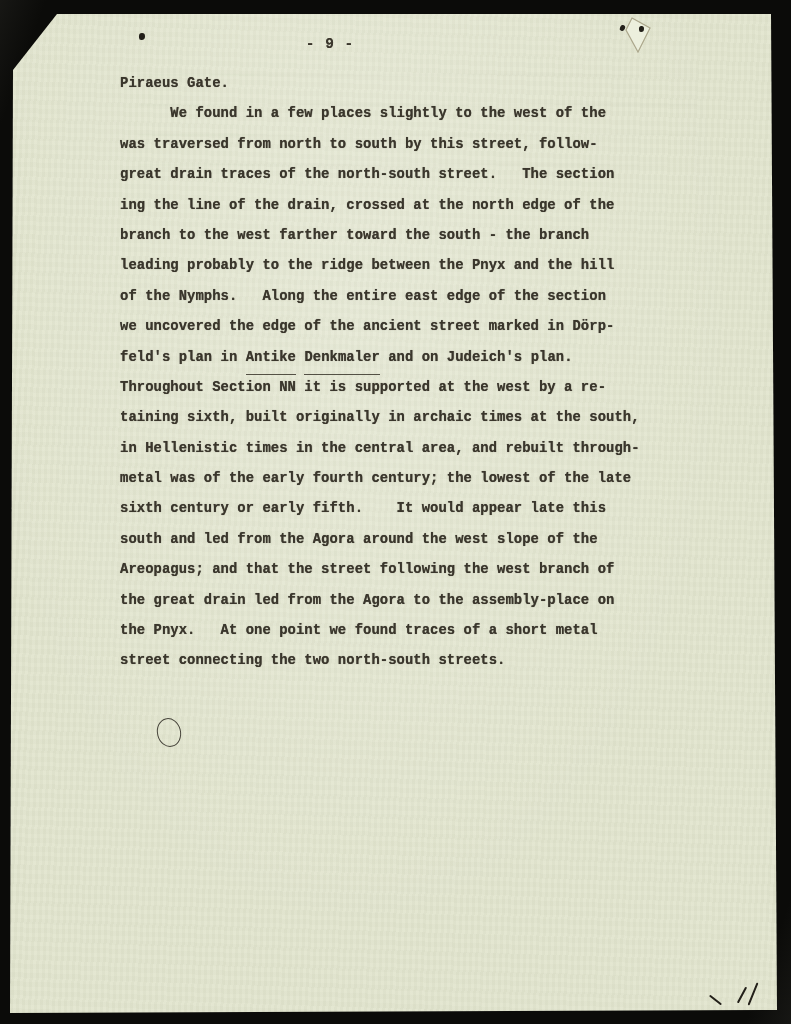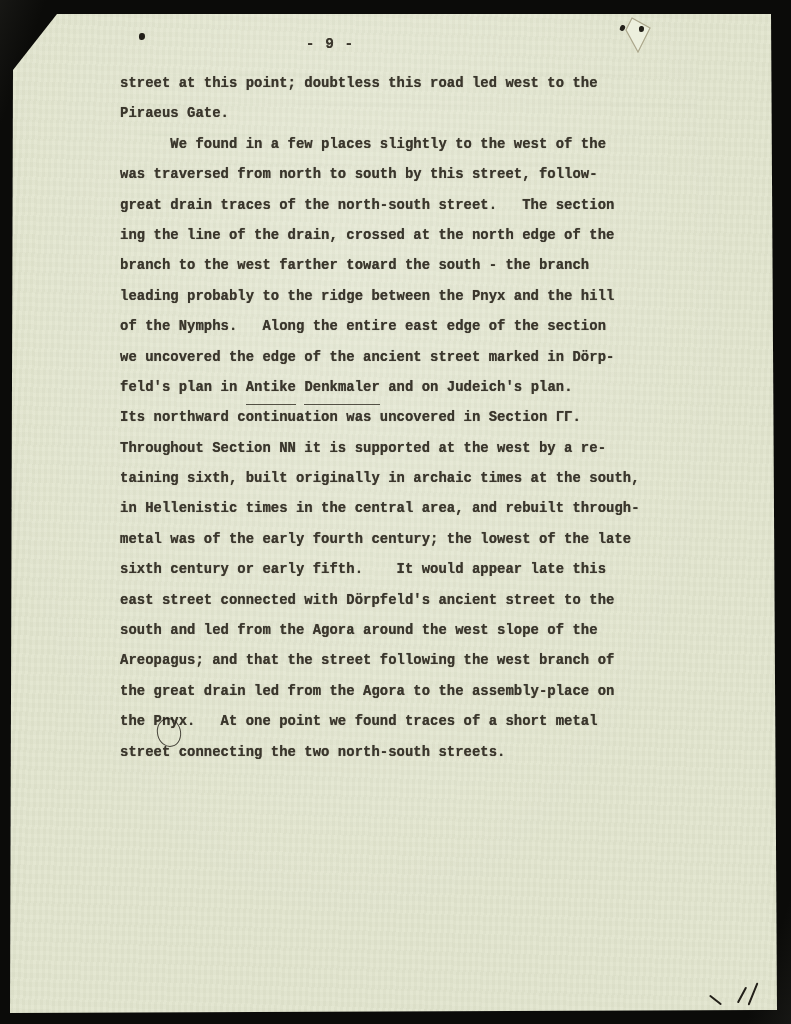--- a/index.html
+++ b/index.html
@@ -91,38 +91,35 @@
 
 <div class="scan-frame">
   <div class="paper">
 
     <div class="corner-cut-shade"></div>
     <div class="ghost-band"></div>
 
     <div class="page-number">- 9 -</div>
 
     <div class="text-block">
-      <div class="line">street at this point; doubtless this road led west to the</div>
       <div class="line">Piraeus Gate.</div>
       <div class="line">      We found in a few places slightly to the west of the</div>
       <div class="line">was traversed from north to south by this street, follow-</div>
       <div class="line">great drain traces of the north-south street.   The section</div>
       <div class="line">ing the line of the drain, crossed at the north edge of the</div>
       <div class="line">branch to the west farther toward the south - the branch</div>
       <div class="line">leading probably to the ridge between the Pnyx and the hill</div>
       <div class="line">of the Nymphs.   Along the entire east edge of the section</div>
       <div class="line">we uncovered the edge of the ancient street marked in Dörp-</div>
       <div class="line"><span>feld's plan in </span><span class="u">Antike</span><span> </span><span class="u">Denkmaler</span><span> and on Judeich's plan.</span></div>
-      <div class="line">Its northward continuation was uncovered in Section ΓΓ.</div>
       <div class="line">Throughout Section NN it is supported at the west by a re-</div>
       <div class="line">taining sixth, built originally in archaic times at the south,</div>
       <div class="line">in Hellenistic times in the central area, and rebuilt through-</div>
       <div class="line">metal was of the early fourth century; the lowest of the late</div>
       <div class="line">sixth century or early fifth.    It would appear late this</div>
-      <div class="line">east street connected with Dörpfeld's ancient street to the</div>
       <div class="line">south and led from the Agora around the west slope of the</div>
       <div class="line">Areopagus; and that the street following the west branch of</div>
       <div class="line">the great drain led from the Agora to the assembly-place on</div>
       <div class="line">the Pnyx.   At one point we found traces of a short metal</div>
       <div class="line">street connecting the two north-south streets.</div>
     </div>
 
     <svg class="fold-flap" viewBox="0 0 36 44" width="36" height="44">
       <path d="M 14 4 L 32 14 L 20 38 L 8 16 Z" fill="rgba(236,239,221,0.95)" stroke="rgba(140,130,100,0.65)" stroke-width="1.2"></path>
     </svg>

